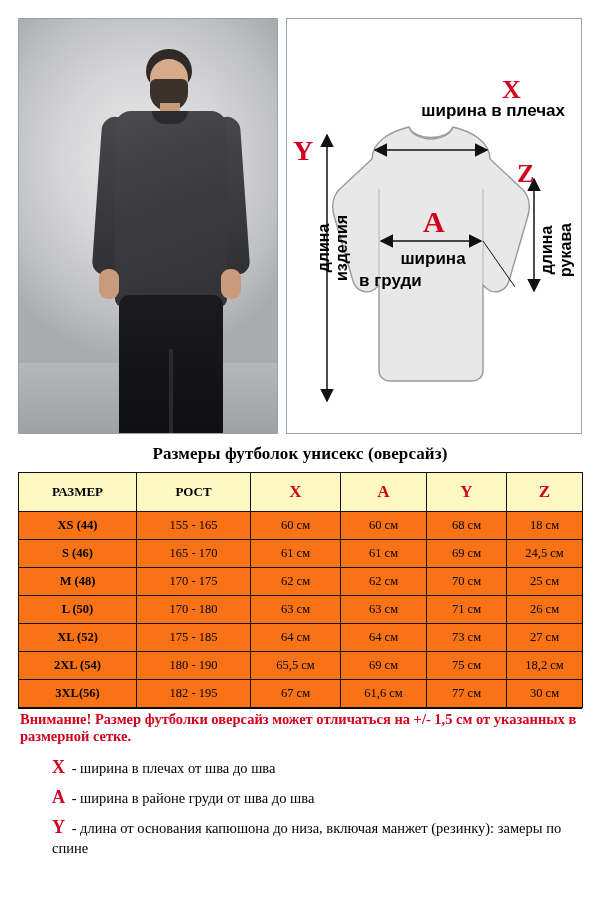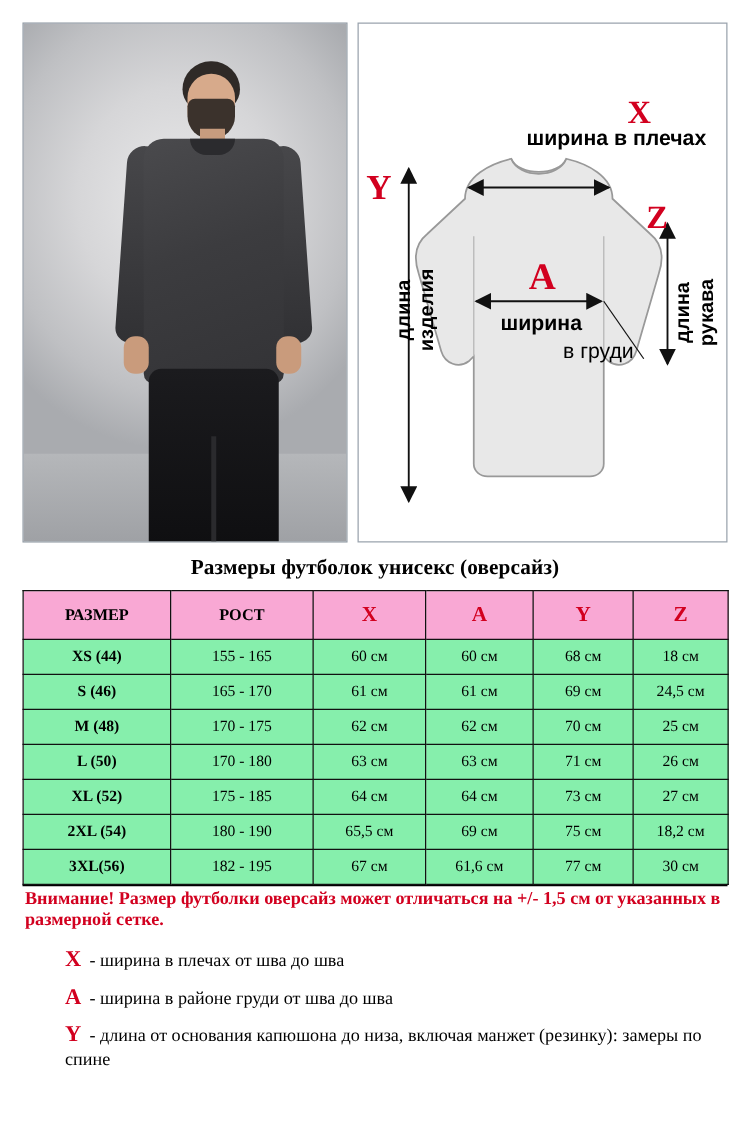--- a/index.html
+++ b/index.html
@@ -159,24 +159,24 @@
     width: 564px;
     border-collapse: collapse;
     border: 1px solid #000;
     table-layout: fixed;
   }
   table.sizes th, table.sizes td {
     border: 1px solid #111;
     text-align: center;
     font-size: 12.5px;
     padding: 6px 2px;
-    background: #86efac;
+    background: #f97316;
   }
   table.sizes thead th {
-    background: #f9a8d4;
+    background: #fef9c3;
     font-weight: bold;
     font-size: 13px;
     padding: 9px 2px;
     font-variant: small-caps;
   }
   table.sizes thead th.letter {
     color: #d2001f;
     font-size: 17px;
     font-weight: bold;
   }
@@ -292,21 +292,21 @@
         <line x1="247" y1="160" x2="247" y2="272" stroke="#111" stroke-width="1.5" marker-start="url(#arrL)" marker-end="url(#arrR)"></line>
 
         <line x1="196" y1="222" x2="228" y2="268" stroke="#111" stroke-width="1"></line>
       </svg>
 
       <div style="position:absolute;left:215px;top:56px;font-size:26px;font-weight:bold;color:#d2001f;font-family:'Liberation Serif',serif;">X</div>
       <div style="position:absolute;left:18px;top:82px;width:260px;text-align:right;font-size:17px;font-weight:bold;font-family:'Liberation Sans',sans-serif;">ширина в плечах</div>
 
       <div style="position:absolute;left:136px;top:186px;font-size:30px;font-weight:bold;color:#d2001f;font-family:'Liberation Serif',serif;">A</div>
       <div style="position:absolute;left:72px;top:230px;width:148px;text-align:center;font-size:17px;font-weight:bold;font-family:'Liberation Sans',sans-serif;">ширина</div>
-      <div style="position:absolute;left:72px;top:252px;width:148px;text-align:right;font-size:17px;font-weight:normal;font-family:'Liberation Sans',sans-serif;">в груди</div>
+      <div style="position:absolute;left:72px;top:252px;width:148px;text-align:left;font-size:17px;font-weight:bold;font-family:'Liberation Sans',sans-serif;">в груди</div>
 
       <div style="position:absolute;left:6px;top:116px;font-size:28px;font-weight:bold;color:#d2001f;font-family:'Liberation Serif',serif;">Y</div>
       <div style="position:absolute;left:-38px;top:220px;width:150px;text-align:center;font-size:16px;font-weight:bold;font-family:'Liberation Sans',sans-serif;transform:rotate(-90deg);">длина</div>
       <div style="position:absolute;left:-20px;top:220px;width:150px;text-align:center;font-size:16px;font-weight:bold;font-family:'Liberation Sans',sans-serif;transform:rotate(-90deg);">изделия</div>
 
       <div style="position:absolute;left:230px;top:140px;font-size:26px;font-weight:bold;color:#d2001f;font-family:'Liberation Serif',serif;">Z</div>
       <div style="position:absolute;left:185px;top:222px;width:150px;text-align:center;font-size:16px;font-weight:bold;font-family:'Liberation Sans',sans-serif;transform:rotate(-90deg);">длина</div>
       <div style="position:absolute;left:204px;top:222px;width:150px;text-align:center;font-size:16px;font-weight:bold;font-family:'Liberation Sans',sans-serif;transform:rotate(-90deg);">рукава</div>
     </div>
   </div>

